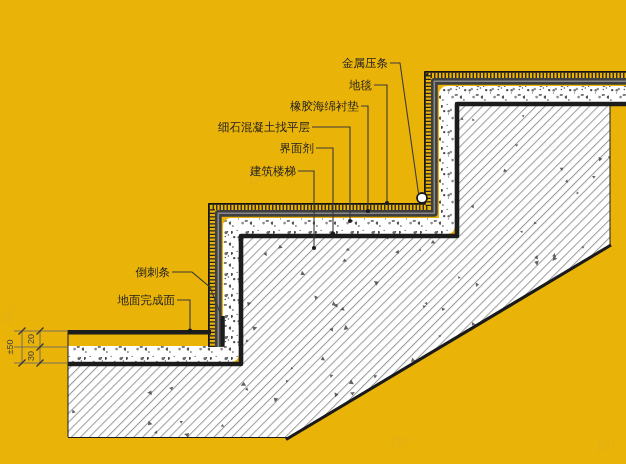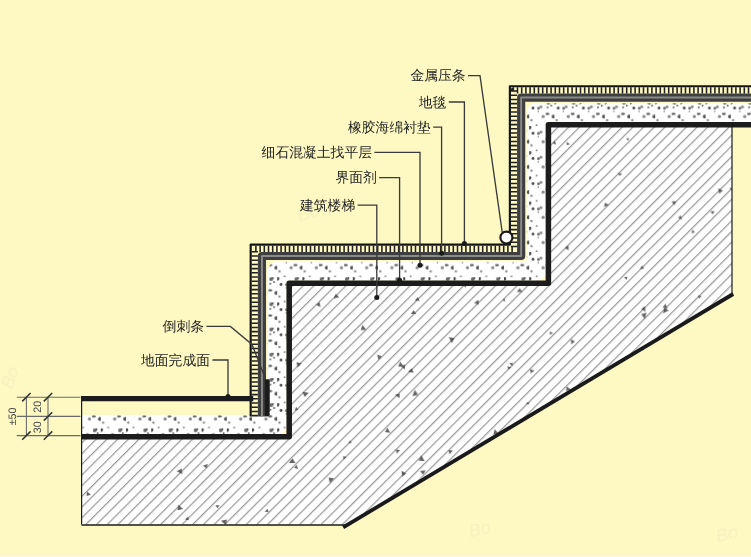--- a/index.html
+++ b/index.html
@@ -1,16 +1,16 @@
 <!DOCTYPE html>
 <html><head>
 <meta charset="utf-8">
 <style>
   html,body{margin:0;padding:0;background:#ffffff;}
-  .stage{position:relative;width:626px;height:464px;background:#fef9c3;overflow:hidden;
+  .stage{position:relative;width:626px;height:464px;background:#eab308;overflow:hidden;
          font-family:"Liberation Sans","DejaVu Sans",sans-serif;}
   svg{position:absolute;left:0;top:0;}
   text{font-family:"Liberation Sans","DejaVu Sans",sans-serif;}
 </style>
 </head>
 <body>
 
 <div class="stage">
   <svg id="dwg" width="626" height="464" viewBox="0 0 626 464">
       <defs>

